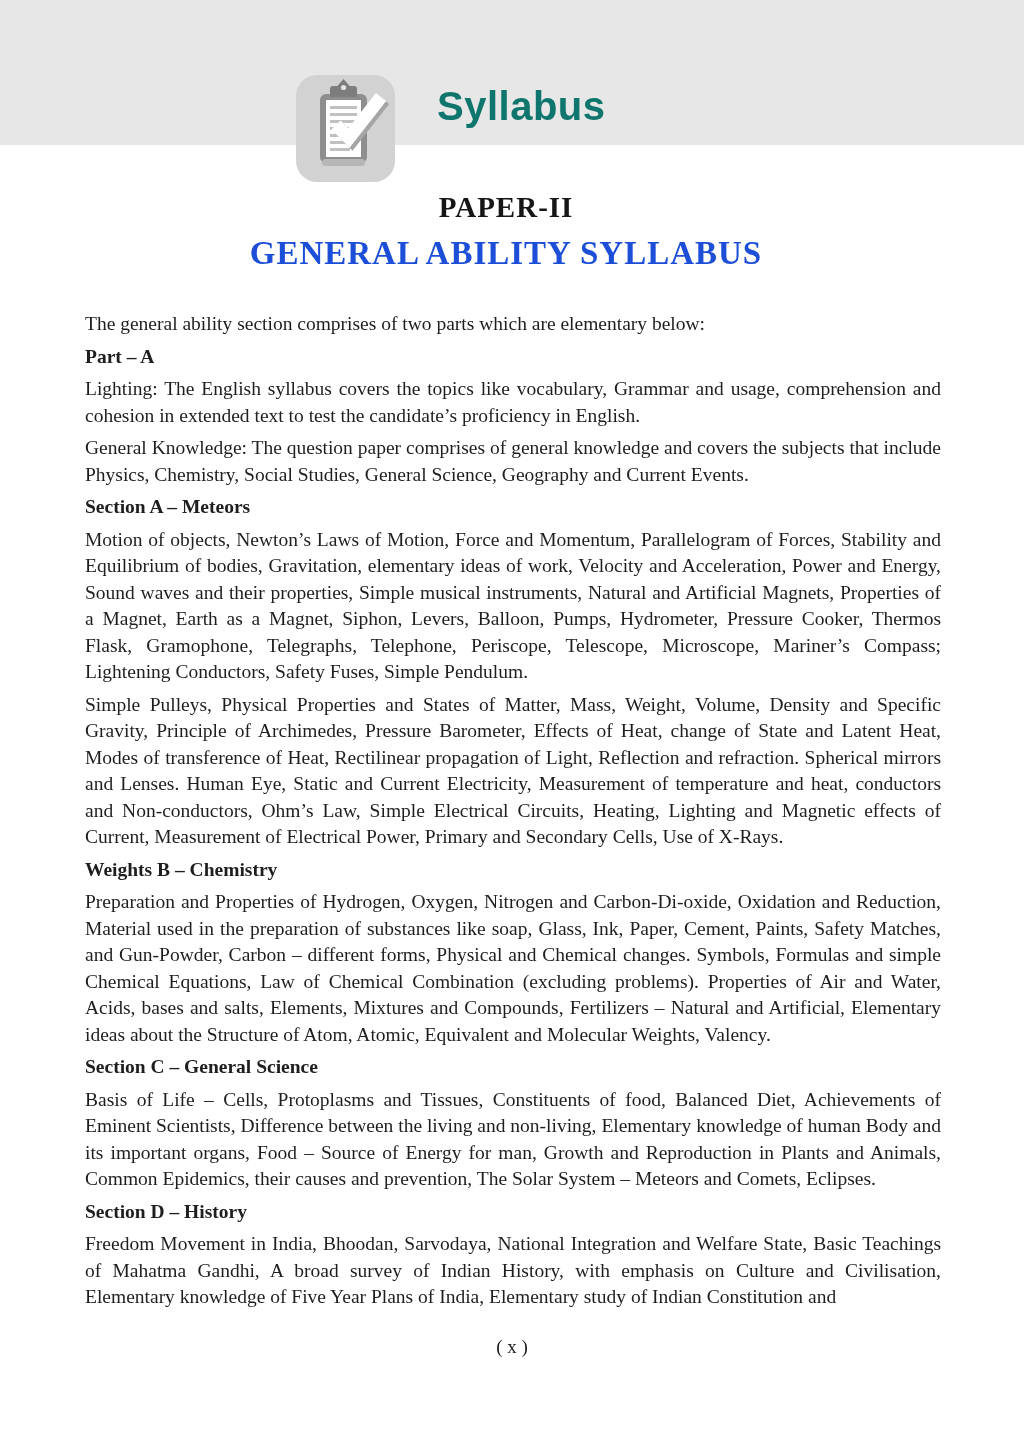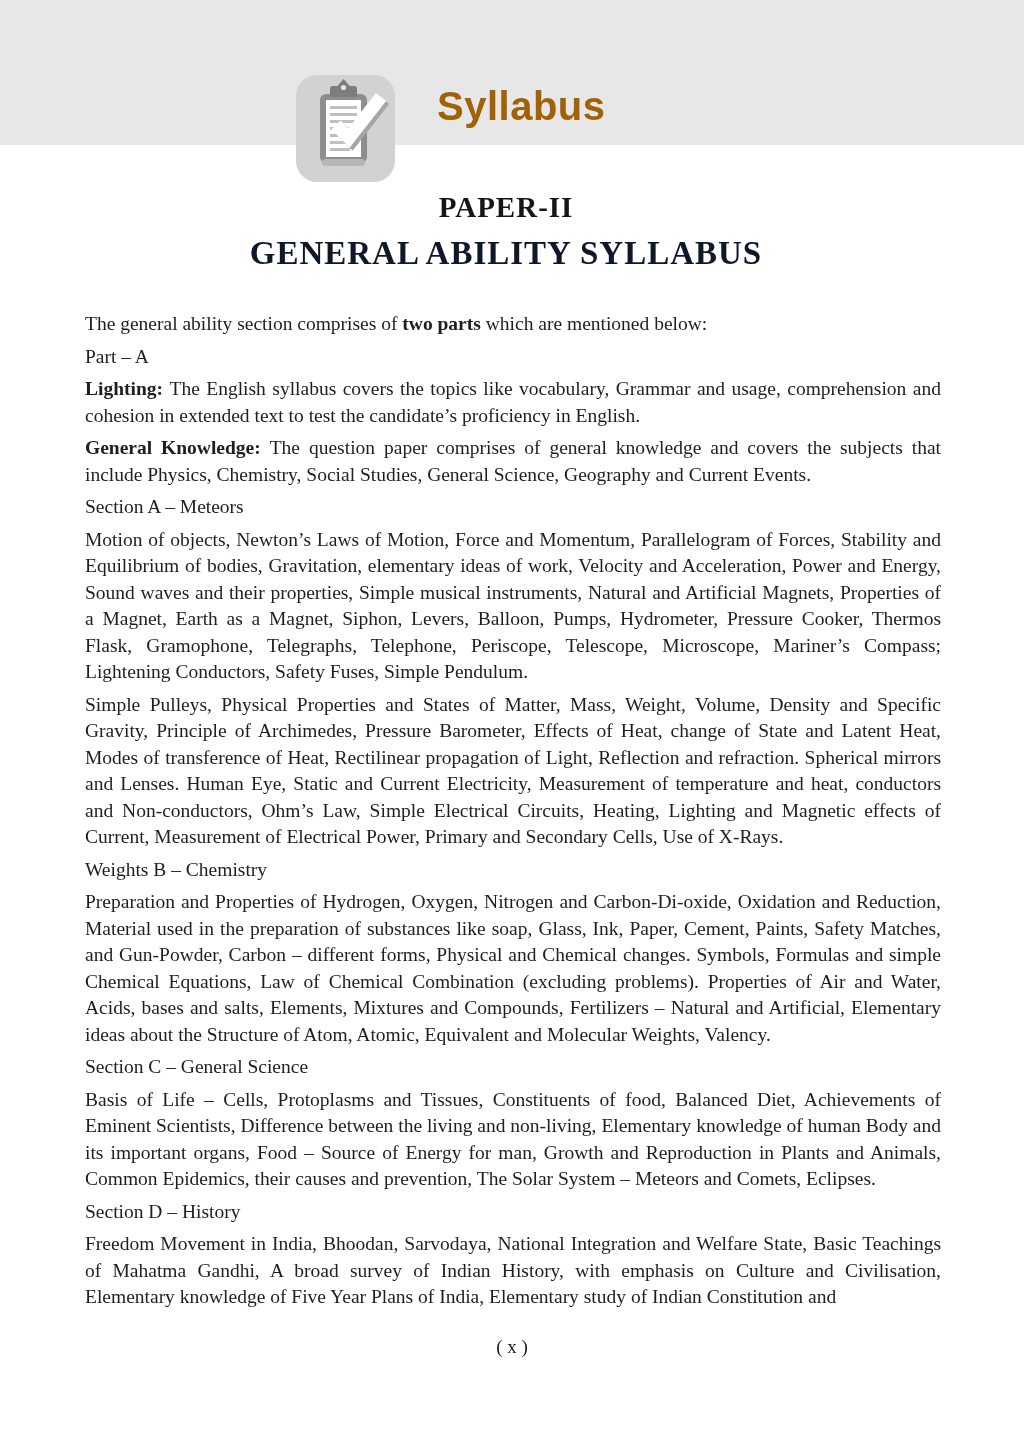--- a/index.html
+++ b/index.html
@@ -18,48 +18,48 @@
     background: #e7e7e7;
   }
   .app-icon {
     position: absolute; left: 296px; top: 75px;
     width: 99px; height: 107px;
   }
   .band-title {
     position: absolute; left: 437px; top: 84px;
     font-family: "Liberation Sans", "DejaVu Sans", sans-serif;
     font-weight: 700; font-size: 40px; line-height: 44px;
-    color: #a16207; letter-spacing: 0.5px;
+    color: #0f766e; letter-spacing: 0.5px;
     margin: 0;
   }
   .titles {
     position: absolute; top: 190px; left: 0; right: 12px;
     text-align: center;
   }
   .paper-title {
     margin: 0;
     font-size: 29px; line-height: 34px; font-weight: 700;
     letter-spacing: 1px; color: #161616;
   }
   .subject-title {
     margin: 10px 0 0 0;
     font-size: 33px; line-height: 38px; font-weight: 700;
-    letter-spacing: 1px; color: #0f172a;
+    letter-spacing: 1px; color: #1d4ed8;
   }
   .content {
     position: absolute; top: 305px; left: 85px;
     width: 856px;
   }
   .content p {
     margin: 6px 0;
     font-size: 19.5px; line-height: 26.5px;
   }
   .content p.para { text-align: justify; text-justify: inter-word; }
-  .content p.sec-heading { font-weight: 400; text-align: left; }
-  .content b { font-weight: 700; }
+  .content p.sec-heading { font-weight: 700; text-align: left; }
+  .content b { font-weight: 400; }
   .page-number {
     position: absolute; top: 1336px; left: 0; right: 0;
     text-align: center;
     font-size: 19px; color: #1e1e1e;
   }
 </style>
 </head>
 <body>
 
 <div class="page">
@@ -96,21 +96,21 @@
   </div>
 
   <h1 class="band-title">Syllabus</h1>
 
   <section class="titles">
     <h2 class="paper-title">PAPER-II</h2>
     <h2 class="subject-title">GENERAL ABILITY SYLLABUS</h2>
   </section>
 
   <main class="content">
-      <p class="para"><span>The general ability section comprises of </span><b>two parts</b><span> which are mentioned below:</span></p>
+      <p class="para"><span>The general ability section comprises of </span><b>two parts</b><span> which are elementary below:</span></p>
       <p class="sec-heading">Part – A</p>
       <p class="para"><b>Lighting: </b><span>The English syllabus covers the topics like vocabulary, Grammar and usage, comprehension and cohesion in extended text to test the candidate’s proficiency in English.</span></p>
       <p class="para"><b>General Knowledge: </b><span>The question paper comprises of general knowledge and covers the subjects that include Physics, Chemistry, Social Studies, General Science, Geography and Current Events.</span></p>
       <p class="sec-heading">Section A – Meteors</p>
       <p class="para"><span>Motion of objects, Newton’s Laws of Motion, Force and Momentum, Parallelogram of Forces, Stability and Equilibrium of bodies, Gravitation, elementary ideas of work, Velocity and Acceleration, Power and Energy, Sound waves and their properties, Simple musical instruments, Natural and Artificial Magnets, Properties of a Magnet, Earth as a Magnet, Siphon, Levers, Balloon, Pumps, Hydrometer, Pressure Cooker, Thermos Flask, Gramophone, Telegraphs, Telephone, Periscope, Telescope, Microscope, Mariner’s Compass; Lightening Conductors, Safety Fuses, Simple Pendulum.</span></p>
       <p class="para"><span>Simple Pulleys, Physical Properties and States of Matter, Mass, Weight, Volume, Density and Specific Gravity, Principle of Archimedes, Pressure Barometer, Effects of Heat, change of State and Latent Heat, Modes of transference of Heat, Rectilinear propagation of Light, Reflection and refraction. Spherical mirrors and Lenses. Human Eye, Static and Current Electricity, Measurement of temperature and heat, conductors and Non-conductors, Ohm’s Law, Simple Electrical Circuits, Heating, Lighting and Magnetic effects of Current, Measurement of Electrical Power, Primary and Secondary Cells, Use of X-Rays.</span></p>
       <p class="sec-heading">Weights B – Chemistry</p>
       <p class="para"><span>Preparation and Properties of Hydrogen, Oxygen, Nitrogen and Carbon-Di-oxide, Oxidation and Reduction, Material used in the preparation of substances like soap, Glass, Ink, Paper, Cement, Paints, Safety Matches, and Gun-Powder, Carbon – different forms, Physical and Chemical changes. Symbols, Formulas and simple Chemical Equations, Law of Chemical Combination (excluding problems). Properties of Air and Water, Acids, bases and salts, Elements, Mixtures and Compounds, Fertilizers – Natural and Artificial, Elementary ideas about the Structure of Atom, Atomic, Equivalent and Molecular Weights, Valency.</span></p>
       <p class="sec-heading">Section C – General Science</p>
       <p class="para"><span>Basis of Life – Cells, Protoplasms and Tissues, Constituents of food, Balanced Diet, Achievements of Eminent Scientists, Difference between the living and non-living, Elementary knowledge of human Body and its important organs, Food – Source of Energy for man, Growth and Reproduction in Plants and Animals, Common Epidemics, their causes and prevention, The Solar System – Meteors and Comets, Eclipses.</span></p>

